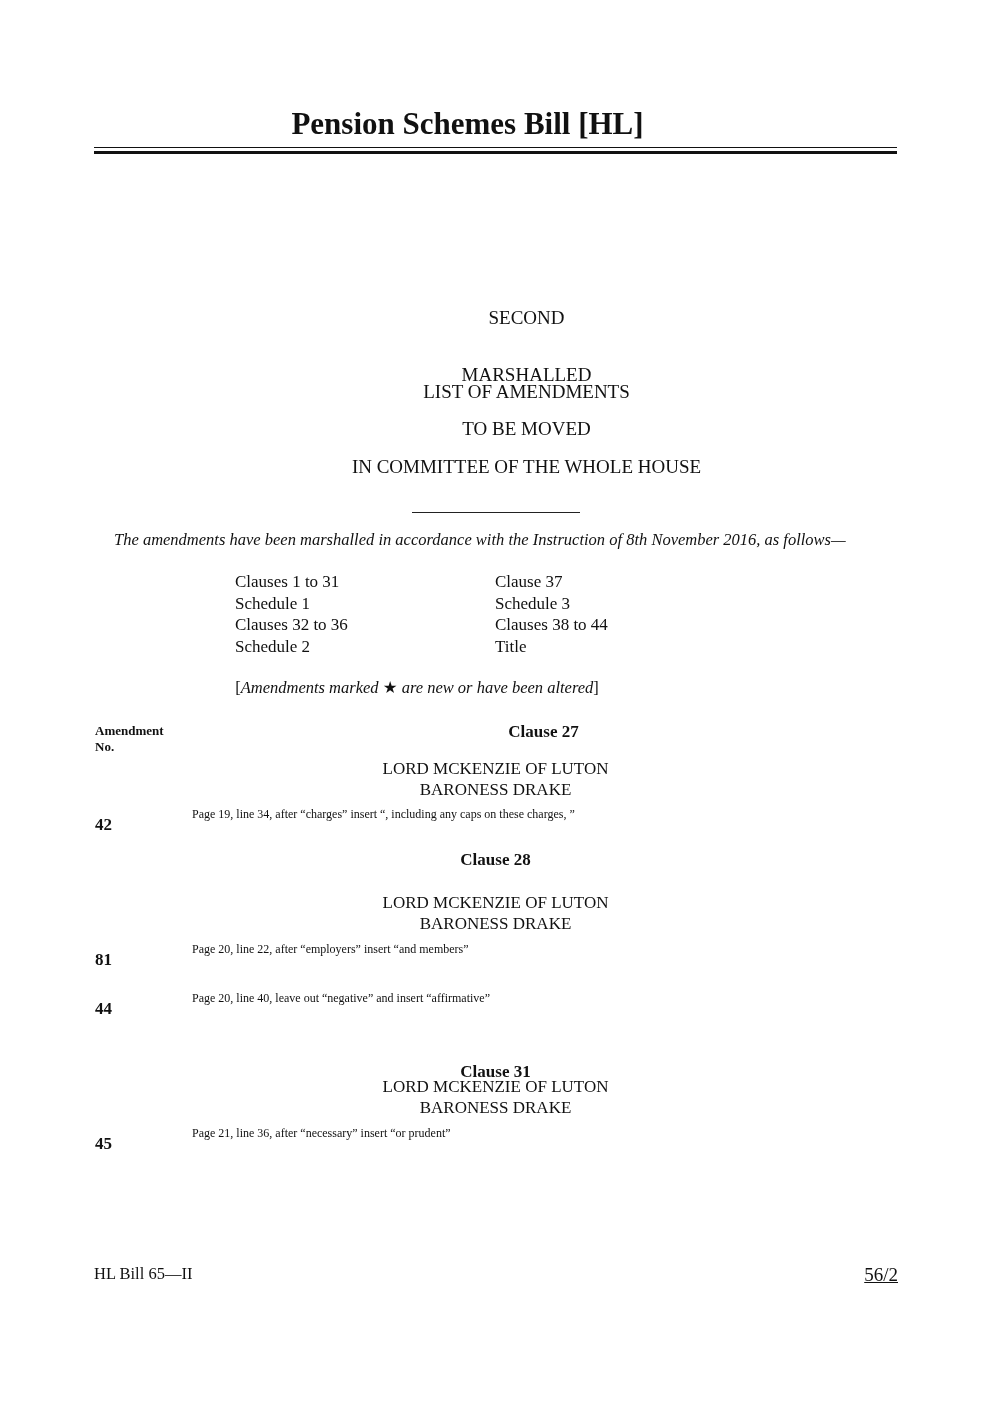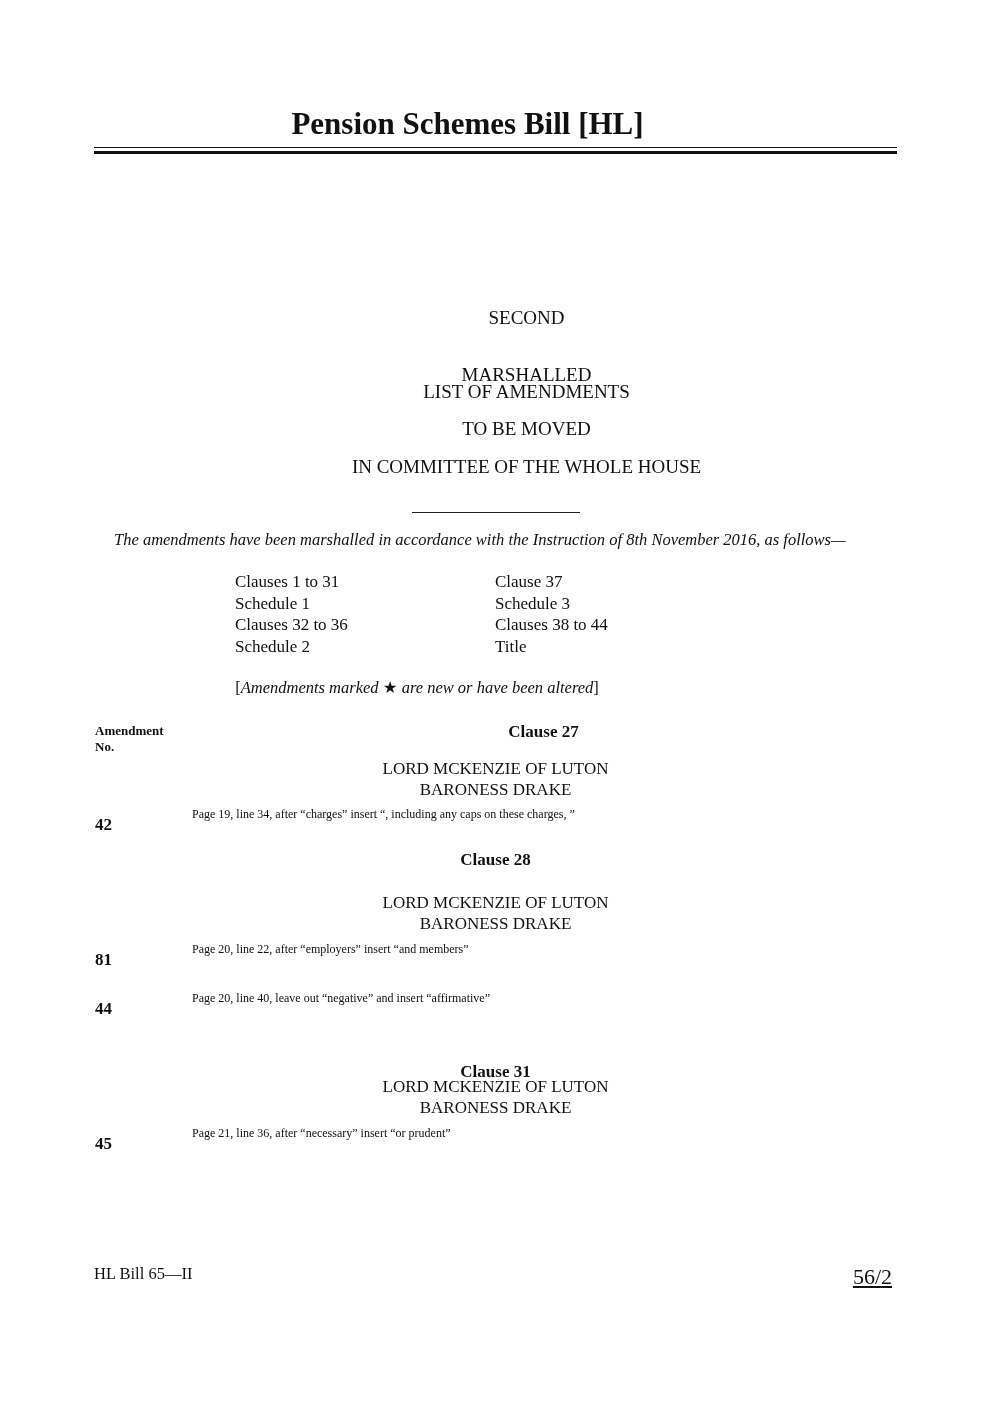--- a/index.html
+++ b/index.html
@@ -32,21 +32,21 @@
     .note i { font-style: italic; }
 
     .amend-hdr { left: 95px; top: 723px; font-size: 13px; font-weight: bold; line-height: 16px; }
 
     .clause-hdr { left: 0; width: 991px; text-align: center; font-size: 17px; font-weight: bold; }
     .sponsors { left: 0; width: 991px; text-align: center; font-size: 17px; line-height: 21px; }
     .amend-no { left: 95px; font-size: 17px; font-weight: bold; margin-top: 7px; }
     .amend-text { left: 192px; font-size: 12px; white-space: nowrap; }
 
     .footer-left { left: 94px; top: 1264px; font-size: 16.5px; }
-    .footer-right { right: 99px; top: 1264px; font-size: 22px; text-decoration: underline; }
+    .footer-right { right: 93px; top: 1264px; font-size: 19px; text-decoration: underline; }
   </style>
 </head>
 <body>
 
 <div class="abs title">Pension Schemes Bill [HL]</div>
 <div class="abs rule-thin"></div>
 <div class="abs rule-thick"></div>
 
 <div class="abs heading-line" style="top:307px;">SECOND</div>
 <div class="abs heading-line" style="top:364px;">MARSHALLED</div>

